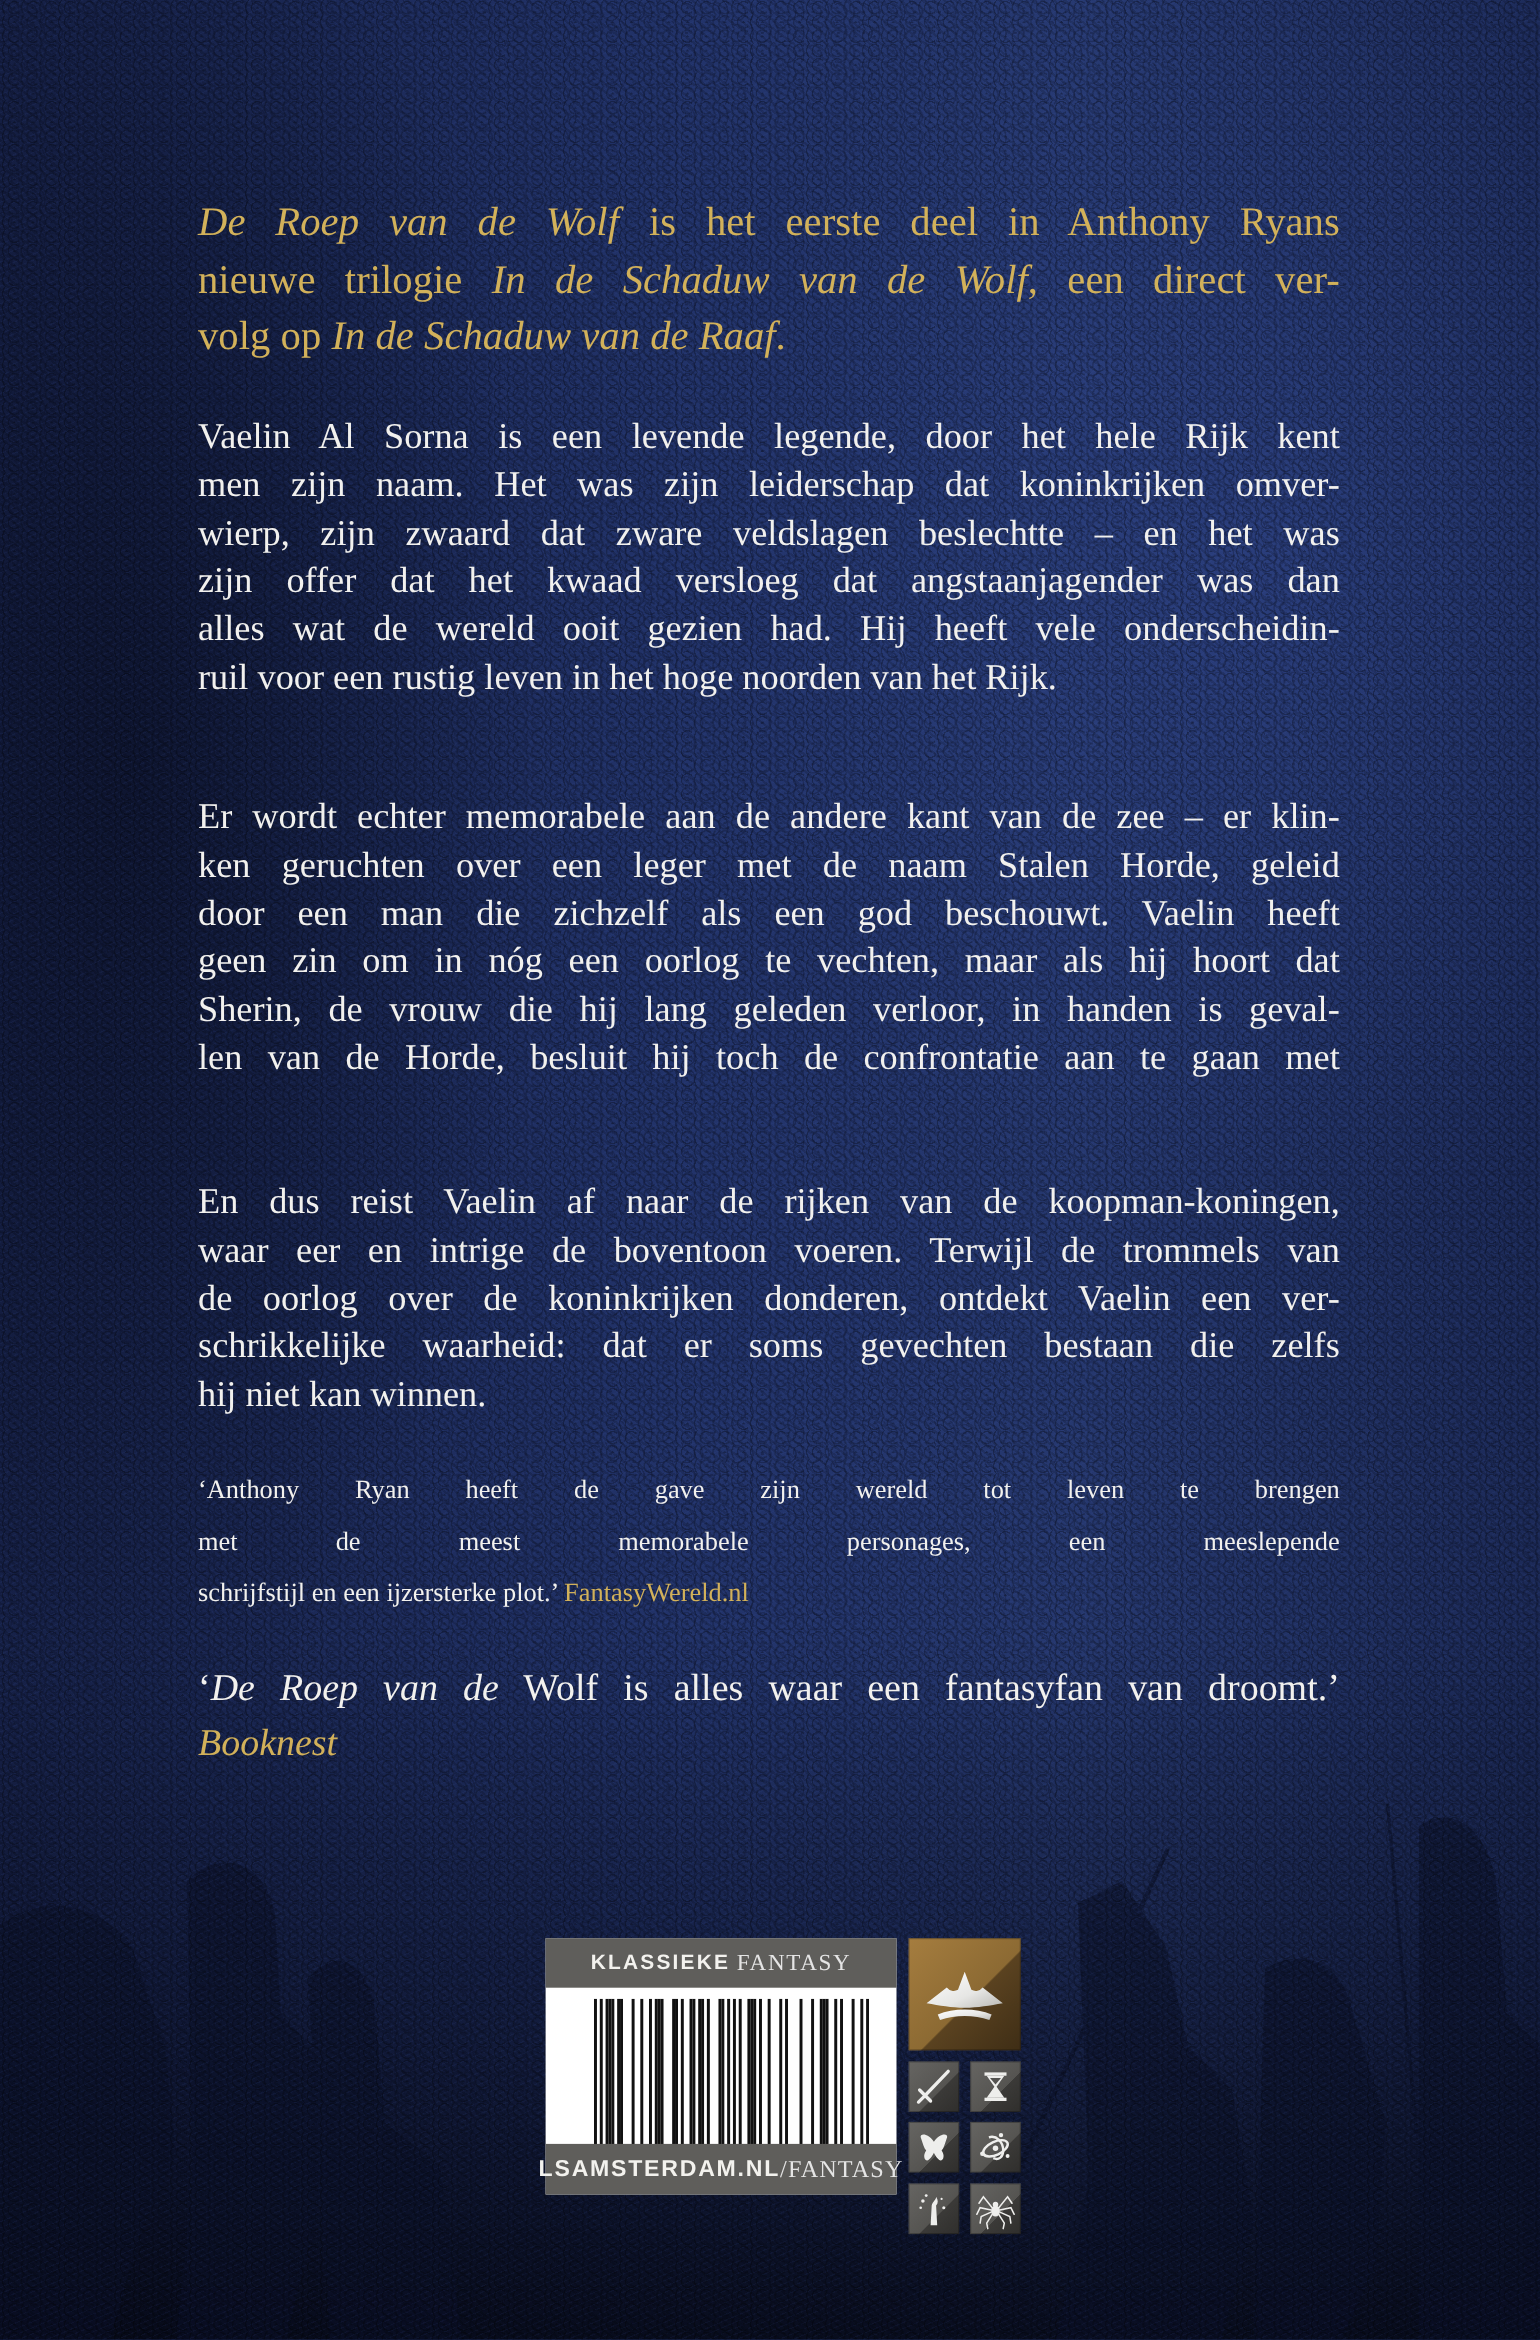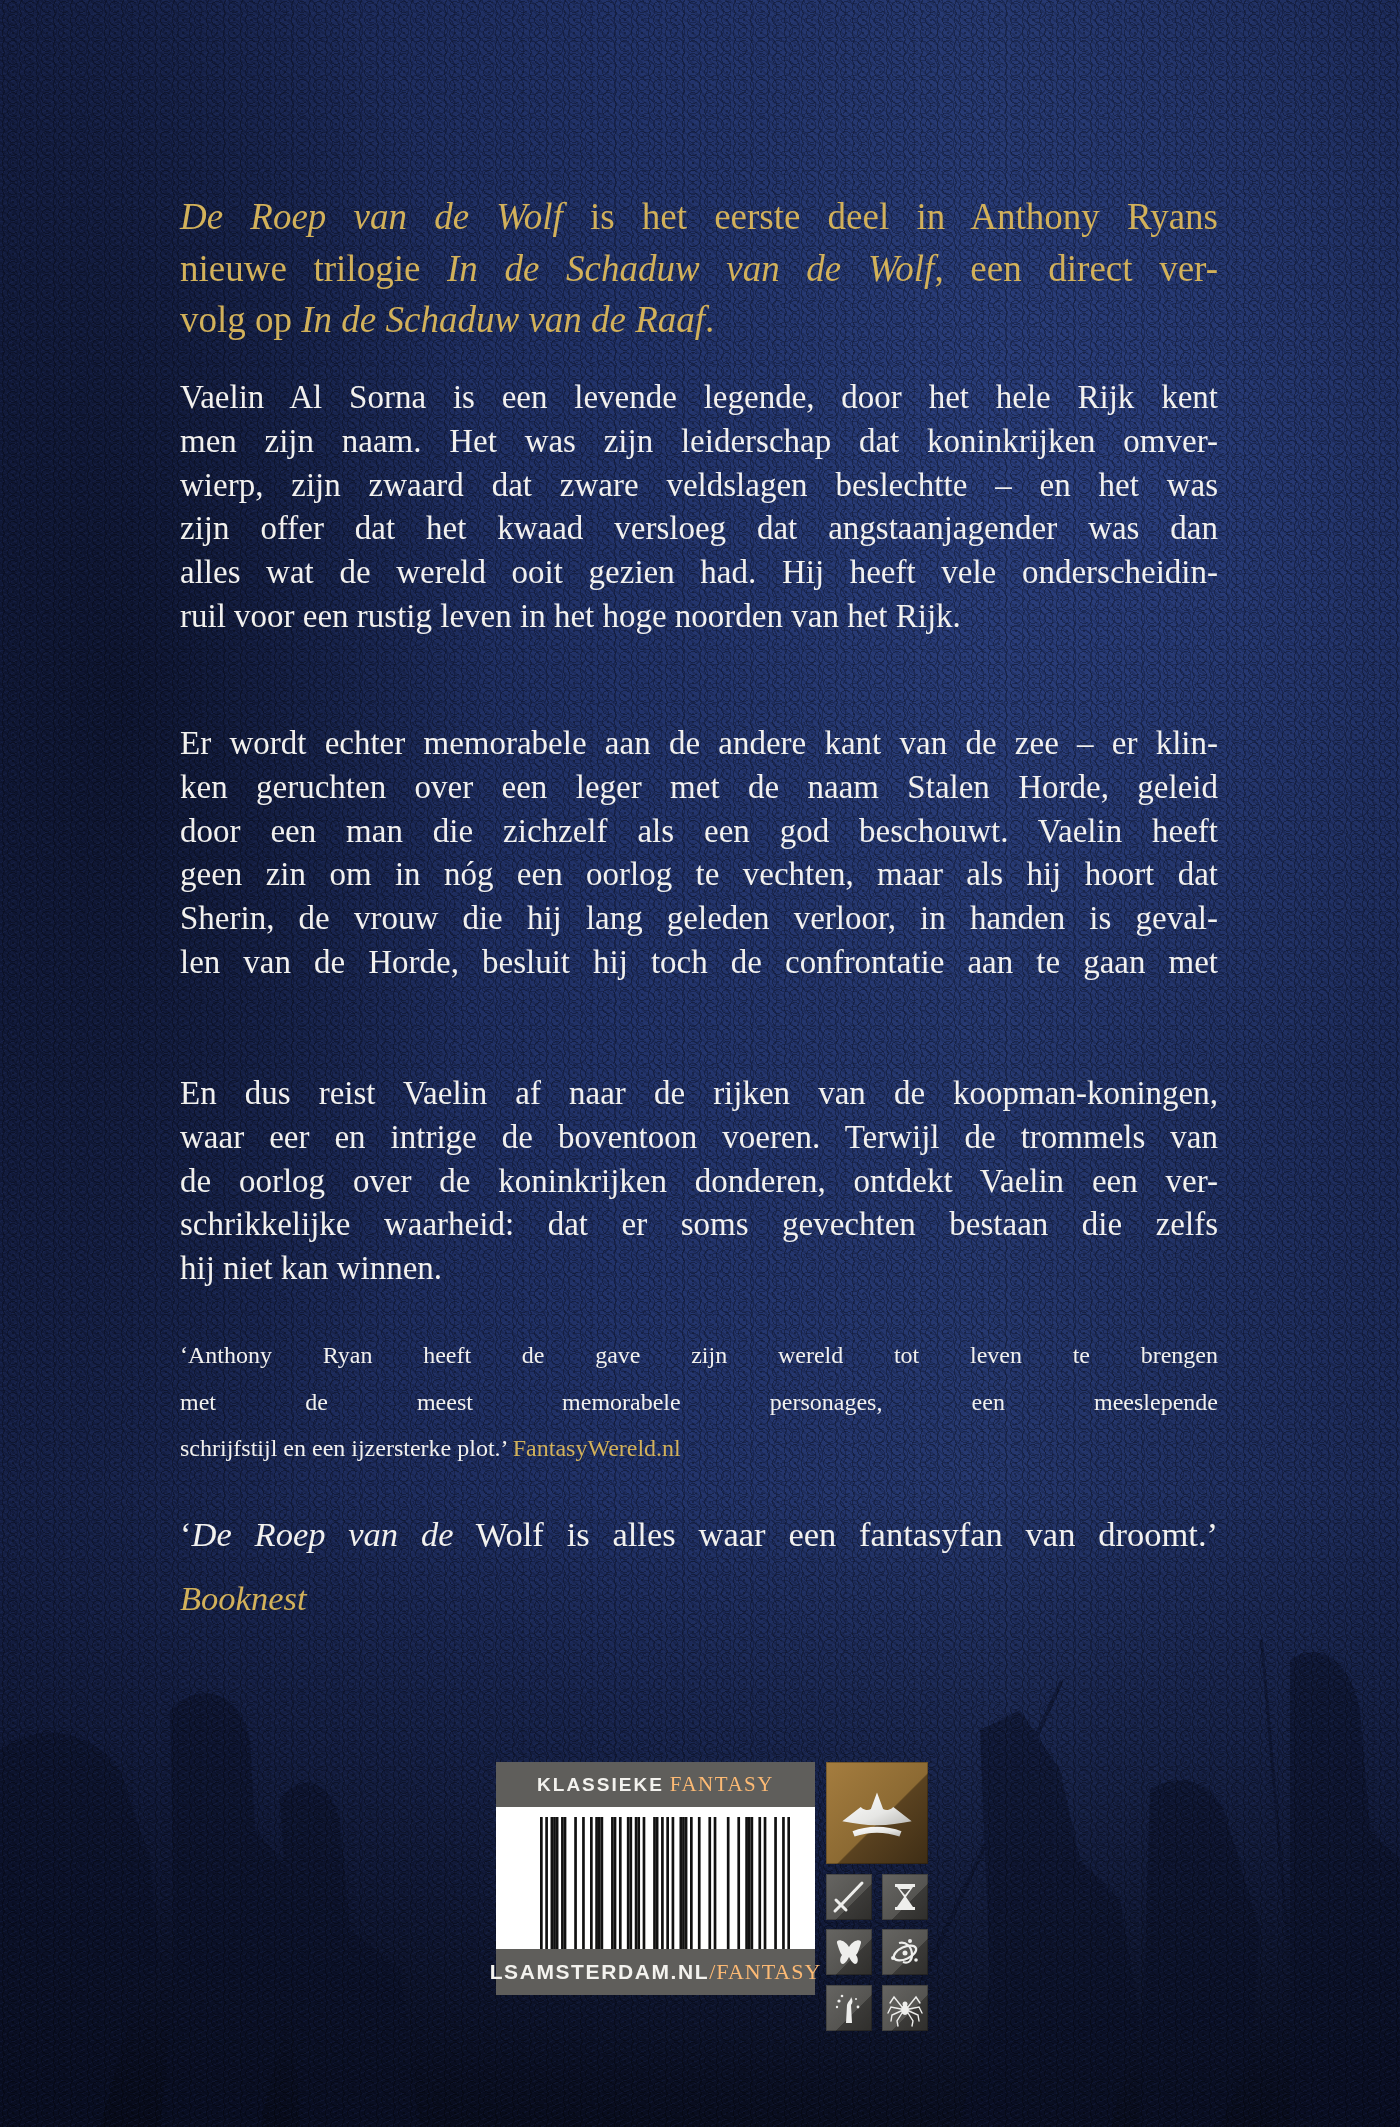--- a/index.html
+++ b/index.html
@@ -25,21 +25,21 @@
       repeating-linear-gradient(-23deg, rgba(60,85,160,0.18) 0 1px, rgba(0,0,0,0) 1px 5px);
     background-size: 17px 13px, 23px 19px, auto, auto;
   }
   .silhouettes { position: absolute; left: 0; top: 1600px; width: 1400px; height: 527px; }
 
   .para { position: absolute; left: 180px; width: 1038px; }
   .line {
     display: block; white-space: nowrap;
     text-align: justify; text-align-last: justify;
   }
-  .gold { color: #d2b15a; margin-top: 14px; }
+  .gold { color: #d2b15a; }
   .white { color: #f2f1ee; }
   .p1 { top: 177px; font-size: 37px; line-height: 51.5px; }
   .body { font-size: 33px; line-height: 43.8px; }
   .p2 { top: 376px; }
   .p3 { top: 722px; }
   .p4 { top: 1072px; }
   .p5 { top: 1332px; font-size: 24px; line-height: 46.5px; }
   .p6 { top: 1509px; font-size: 34.5px; line-height: 50px; }
   .last { text-align-last: left; }
   em { font-style: italic; }
@@ -50,21 +50,21 @@
     background: #ffffff;
   }
   .label-top, .label-bottom {
     position: absolute; left: 0; width: 319px; height: 45px; background: #5f5e5b;
     color: #f3f2ee; display: flex; align-items: center; justify-content: center;
     white-space: nowrap;
   }
   .label-top { top: 0; }
   .label-bottom { bottom: 0; height: 46px; }
   .lbl-bold { font-family: "Liberation Sans", "DejaVu Sans", sans-serif; font-weight: bold; letter-spacing: 2px; }
-  .lbl-light { font-family: "Liberation Serif", "DejaVu Serif", serif; letter-spacing: 1.5px; color: #fdba74; }
+  .lbl-light { font-family: "Liberation Serif", "DejaVu Serif", serif; letter-spacing: 1.5px; color: #e5e5e5; }
   .label-top .lbl-bold { font-size: 19px; }
   .label-top .lbl-light { font-size: 21px; margin-left: 6px; }
   .label-bottom .lbl-bold { font-size: 21px; letter-spacing: 1.6px; }
   .label-bottom .lbl-light { font-size: 22px; letter-spacing: 1px; }
 
   .barcode { position: absolute; left: 44px; top: 55px; width: 250px; height: 158px; }
   .digits {
     position: absolute; top: 197px; left: 40px; width: 256px; height: 22px;
     font-family: "Liberation Sans", "DejaVu Sans", sans-serif; font-weight: bold;
     font-size: 17px; color: #111;

